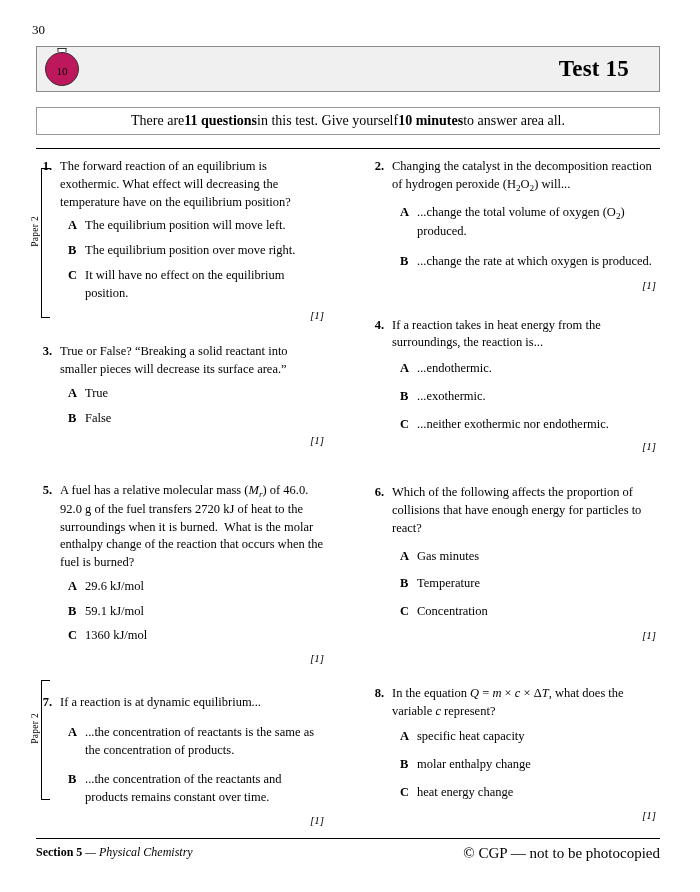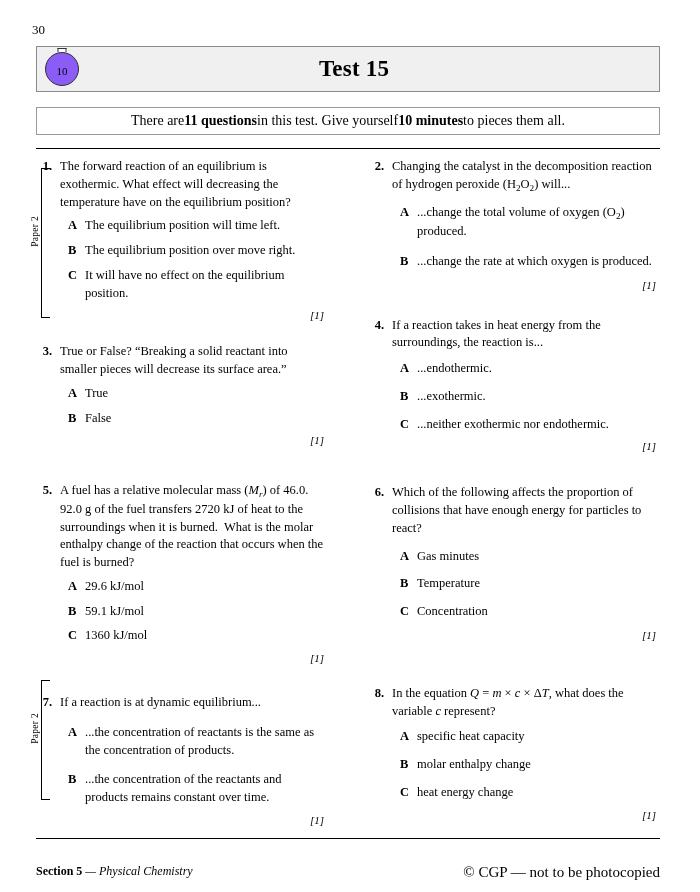--- a/index.html
+++ b/index.html
@@ -32,42 +32,42 @@
     border: 1px solid #8a8a8a;
     background: #f0f0f0;
     display: flex;
     align-items: center;
   }
   .timer-badge {
     width: 34px; height: 34px;
     margin-left: 8px;
     border: 1px solid #333;
     border-radius: 50%;
-    background: #8b5cf6;
+    background: #be185d;
     position: relative;
     display: flex;
     align-items: center;
     justify-content: center;
     font-size: 11px;
     font-family: "Liberation Serif", serif;
     flex: none;
   }
   .timer-badge .stem {
     position: absolute;
     top: -5px; left: 50%;
     transform: translateX(-50%);
     width: 9px; height: 4px;
     border: 1px solid #333;
     border-bottom: none;
     background: #ffffff;
   }
   .timer-badge .lbl { margin-top: 3px; }
   .title-text {
     flex: 1;
-    text-align: center;
+    text-align: right;
     font-size: 23px;
     font-weight: bold;
     font-family: "Liberation Serif", serif;
     letter-spacing: 0.2px;
     padding-right: 30px;
   }
   
   .instruction-bar {
     position: absolute;
     left: 36px; top: 107px;
@@ -91,21 +91,20 @@
   .hr.top { top: 148px; }
   .hr.bottom { top: 838px; }
   
   .footer {
     position: absolute;
     left: 36px; top: 845px;
     width: 624px;
     display: flex;
     justify-content: space-between;
     font-size: 12px;
-    margin-top: 19px;
   }
   .footer .left { font-style: italic; }
   .footer .left .sec { font-style: normal; font-weight: bold; }
   .footer .right { font-size: 15px; }
   
   .col {
     position: absolute;
     width: 290px;
   }
   .col.left { left: 36px; top: 158px; }
@@ -190,42 +189,42 @@
       <span class="lbl">10</span>
     </div>
     <div class="title-text">Test 15</div>
   </div>
 
   <div class="instruction-bar">
     <span>There are </span>
       <b>11 questions</b>
       <span> in this test.  Give yourself </span>
       <b>10 minutes</b>
-      <span> to pieces them all.</span>
+      <span> to answer area all.</span>
   </div>
 
   <div class="hr top"></div>
 
   <div class="bracket" style="left:41px; top:168px; height:150px;"></div>
   <div class="paper-tag" style="left:30px; top:216px;">Paper 2</div>
 
   <div class="bracket" style="left:41px; top:680px; height:120px;"></div>
   <div class="paper-tag" style="left:30px; top:713px;">Paper 2</div>
 
   <div class="col left">
 
     <div class="q" style="margin-bottom:10px;">
       <div class="q-head">
         <div class="q-num">1.</div>
         <div class="q-body">The forward reaction of an equilibrium is exothermic.  What effect will decreasing the temperature have on the equilibrium position?</div>
       </div>
       <div class="options">
         <div class="opt">
           <span class="opt-letter">A</span>
-          <span class="opt-text">The equilibrium position will time left.</span>
+          <span class="opt-text">The equilibrium position will move left.</span>
         </div>
         <div class="opt">
           <span class="opt-letter">B</span>
           <span class="opt-text">The equilibrium position over move right.</span>
         </div>
         <div class="opt">
           <span class="opt-letter">C</span>
           <span class="opt-text">It will have no effect on the equilibrium position.</span>
         </div>
         <div class="marks">[1]</div>

